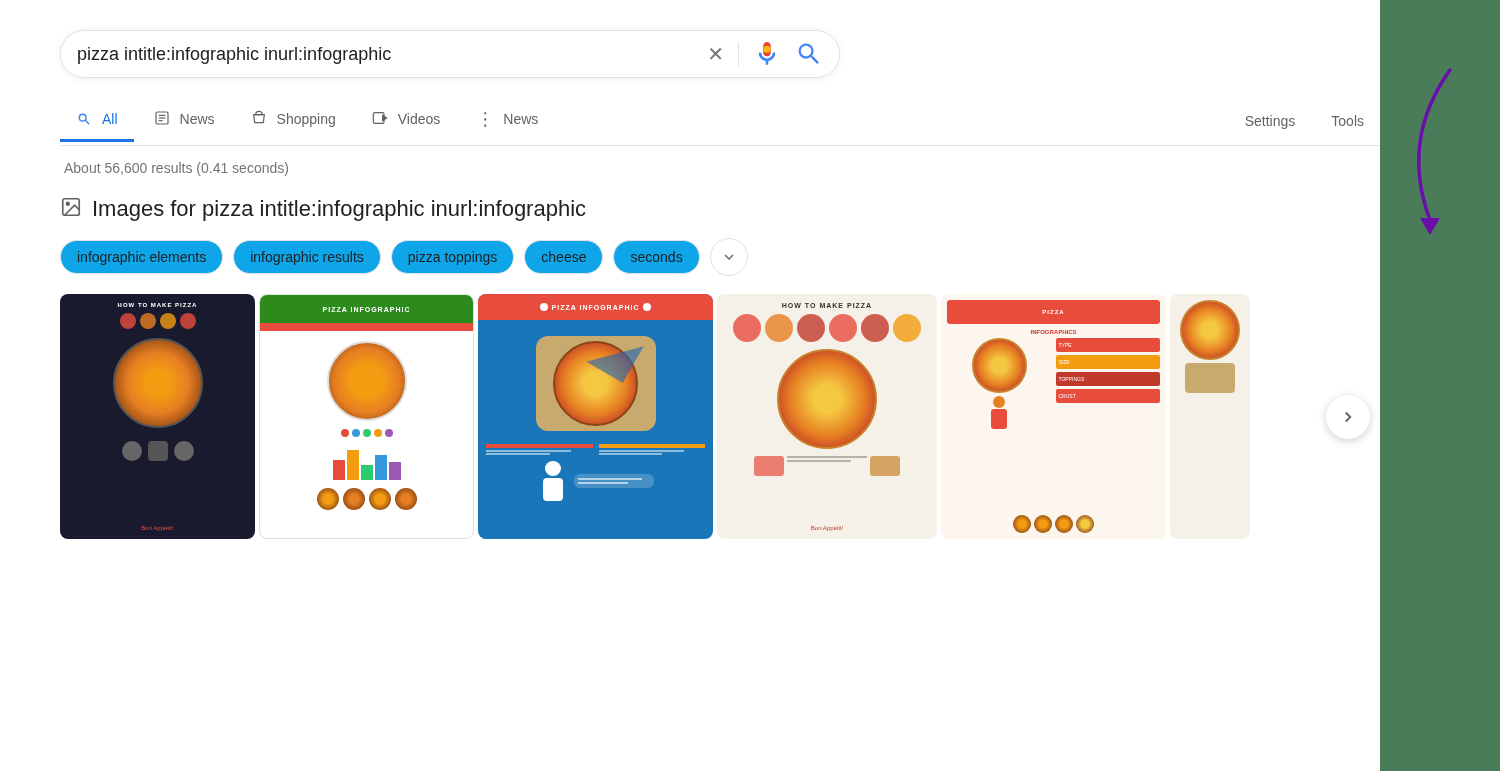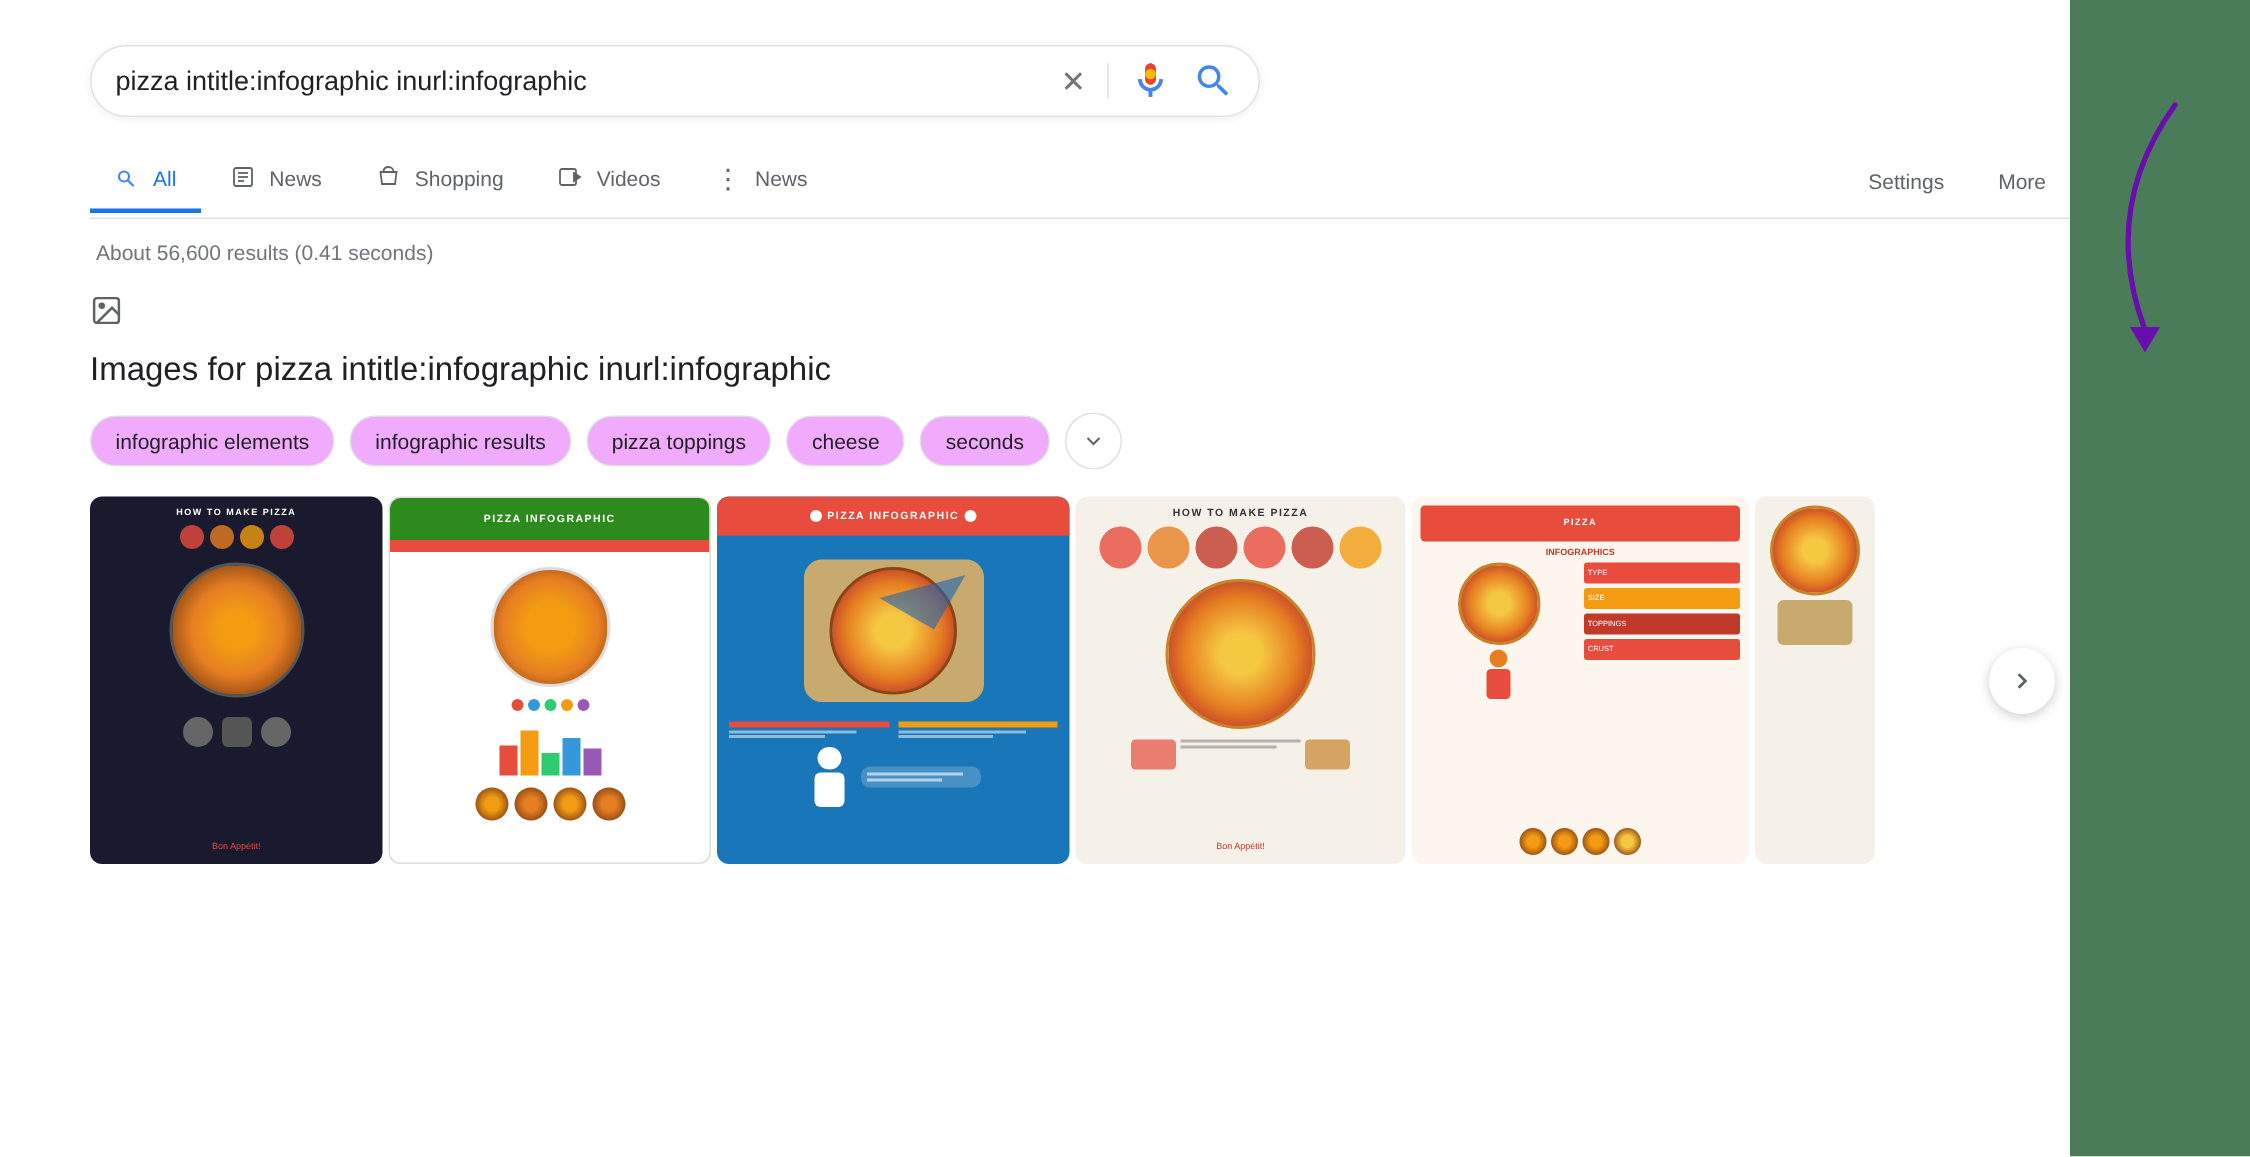--- a/index.html
+++ b/index.html
@@ -130,24 +130,23 @@
     .results-count {
       font-size: 14px;
       color: #70757a;
       margin-bottom: 20px;
       padding-left: 4px;
     }
 
     
     .images-section-header {
       display: flex;
-      align-items: flex-start;
+      align-items: center;
       gap: 10px;
       margin-bottom: 16px;
-      flex-direction: column;
     }
 
     .images-section-header h2 {
       font-size: 22px;
       font-weight: 400;
       color: #202124;
     }
 
     
     .filter-chips {
@@ -160,21 +159,21 @@
     }
 
     .chip {
       border: 1px solid #dfe1e5;
       border-radius: 20px;
       padding: 8px 16px;
       font-size: 14px;
       color: #202124;
       cursor: pointer;
       white-space: nowrap;
-      background: #f0abfc;
+      background: #0ea5e9;
     }
 
     .chip-expand {
       border: 1px solid #dfe1e5;
       border-radius: 50%;
       width: 38px;
       height: 38px;
       display: flex;
       align-items: center;
       justify-content: center;
@@ -320,21 +319,21 @@
       <span>Videos</span>
     </a>
 
     <a class="nav-tab">
       <span style="font-size:18px; letter-spacing:-1px; margin-right:4px; color:#5f6368;">⋮</span>
       <span>News</span>
     </a>
 
     <div class="nav-right">
       <span class="nav-settings">Settings</span>
-      <span class="nav-tools">More</span>
+      <span class="nav-tools">Tools</span>
     </div>
   </nav>
 
   <p class="results-count">About 56,600 results (0.41 seconds)</p>
 
   <div class="images-section-header">
     <span>
       <svg width="22" height="22" viewBox="0 0 24 24" fill="none" stroke="#5f6368" stroke-width="1.8">
         <rect x="3" y="3" width="18" height="18" rx="2"></rect>
         <circle cx="8.5" cy="8.5" r="1.5" fill="#5f6368"></circle>

